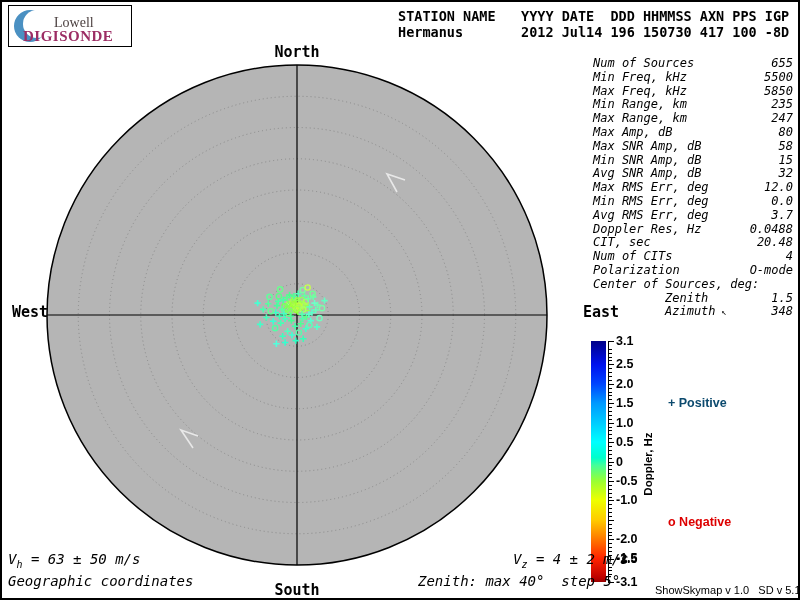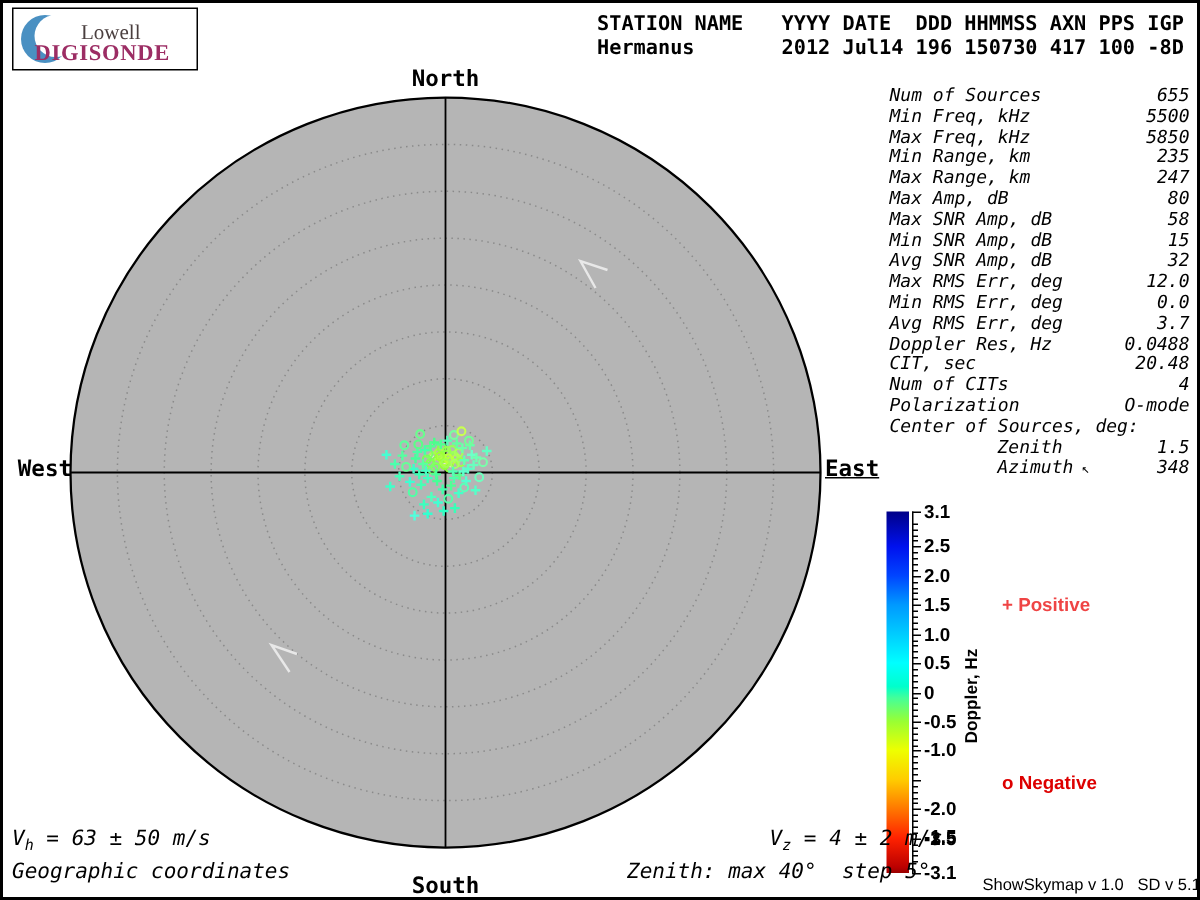--- a/index.html
+++ b/index.html
@@ -20,21 +20,21 @@
   .hdr { position:absolute; font-weight:bold; font-size:13.5px; white-space:pre; }
   .hdr.c1r1 { left:398px; top:8px; }   .hdr.c2r1 { left:521px; top:8px; }
   .hdr.c1r2 { left:398px; top:24px; }  .hdr.c2r2 { left:521px; top:24px; }
 
   
   svg.plot { position:absolute; left:0; top:0; }
   .compass { position:absolute; font-weight:bold; font-size:15px; white-space:nowrap; }
   .compass.n { left:297px; top:43px; transform:translateX(-50%); }
   .compass.s { left:297px; top:563px; transform:translateX(-50%);margin-top:18px; }
   .compass.w { left:10px; top:303px; width:38px; text-align:right; }
-  .compass.e { left:550px; top:303px;text-decoration:underline; }
+  .compass.e { left:583px; top:303px; }
 
   
   .stats { position:absolute; left:593px; top:57px; width:200px; font-size:12px; }
   .srow { display:flex; justify-content:space-between; height:13.8px; line-height:13.8px; white-space:pre;font-style:italic; }
   .srow.indent { padding-left:72px; }
   .azimuth-arrow { font-size:9px; line-height:13.8px; }
 
   
   .cbar { position:absolute; left:591px; top:341px; width:15px; height:241px; }
   .cspine { position:absolute; left:608px; top:341px; width:1px; height:241px; background:#000; }
@@ -267,21 +267,21 @@
       <div class="ctick" style="left: 608px; width: 6px; top: 442.1px;"></div>
       <div class="ctick" style="left: 608px; width: 6px; top: 461.5px;"></div>
       <div class="ctick" style="left: 608px; width: 6px; top: 480.9px;"></div>
       <div class="ctick" style="left: 608px; width: 6px; top: 500.4px;"></div>
       <div class="ctick" style="left: 608px; width: 6px; top: 519.8px;"></div>
       <div class="ctick" style="left: 608px; width: 6px; top: 539.2px;"></div>
       <div class="ctick" style="left: 608px; width: 6px; top: 558.7px;"></div>
       <div class="ctick" style="left: 608px; width: 6px; top: 582px;"></div>
     </div>
   <div class="cbar-title">Doppler, Hz</div>
-  <div class="pole pos" style="color: #ef4444; text-align: right;">+ Positive</div>
+  <div class="pole pos" style="color: #0c4a6e; text-align: right;">+ Positive</div>
   <div class="pole neg" style="color: rgb(221, 0, 0);">o Negative</div>
 
   <div class="foot f-vh"><span>V</span><sub>h</sub><span> = 63 ± 50 m/s</span></div>
   <div class="foot f-geo">Geographic coordinates</div>
   <div class="foot f-vz"><span>V</span><sub>z</sub><span> = 4 ± 2 m/s</span></div>
   <div class="foot f-zen">Zenith: max 40°  step 5°</div>
   <div class="f-ver">ShowSkymap v 1.0   SD v 5.1</div>
 
   <div class="frame"></div>
 <div class="clabel" style="top: 341px;">3.1</div>

